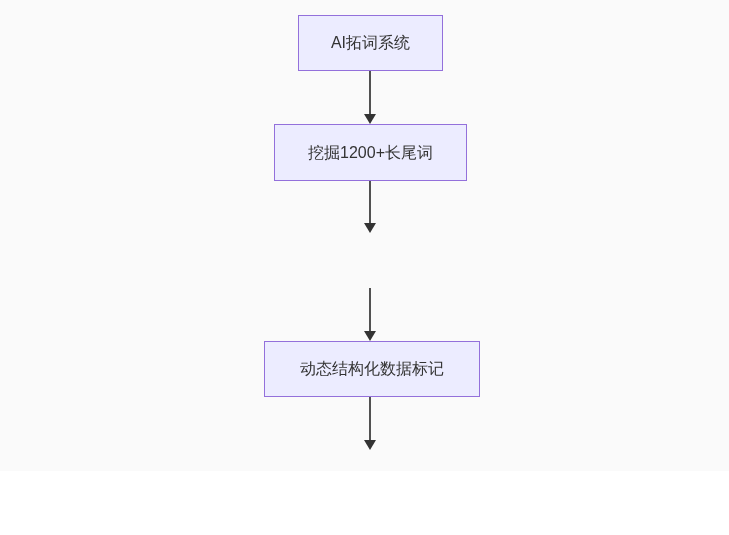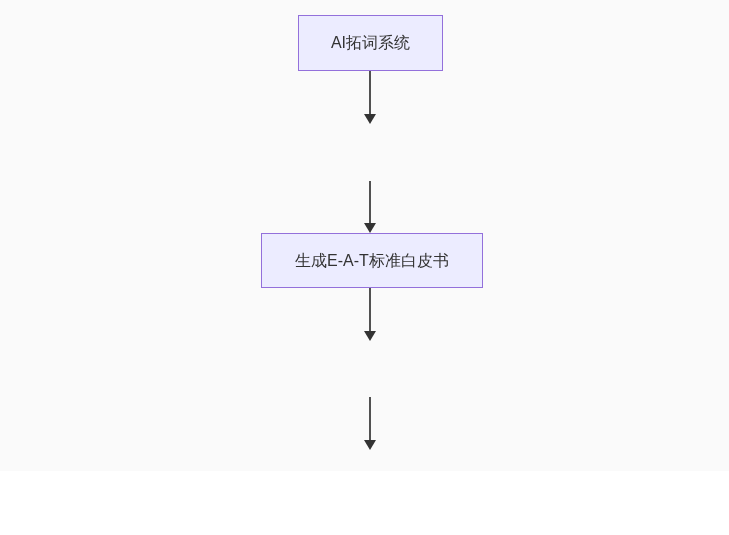--- a/index.html
+++ b/index.html
@@ -80,35 +80,38 @@
 
   <div class="flow-node node-1">
     <span>AI拓词系统</span>
   </div>
 
   <div class="edge edge-1">
     <div class="edge-line"></div>
     <div class="edge-head"></div>
   </div>
 
+  <div class="flow-node node-2">
+    <span>挖掘1200+长尾词</span>
+  </div>
 
   <div class="edge edge-2">
     <div class="edge-line"></div>
     <div class="edge-head"></div>
   </div>
 
-  <div class="flow-node node-3">
-    <span>生成E-A-T标准白皮书</span>
-  </div>
 
   <div class="edge edge-3">
     <div class="edge-line"></div>
     <div class="edge-head"></div>
   </div>
 
+  <div class="flow-node node-4">
+    <span>动态结构化数据标记</span>
+  </div>
 
   <div class="edge edge-4">
     <div class="edge-line"></div>
     <div class="edge-head"></div>
   </div>
 
 
 </div>
 
 </body></html>

